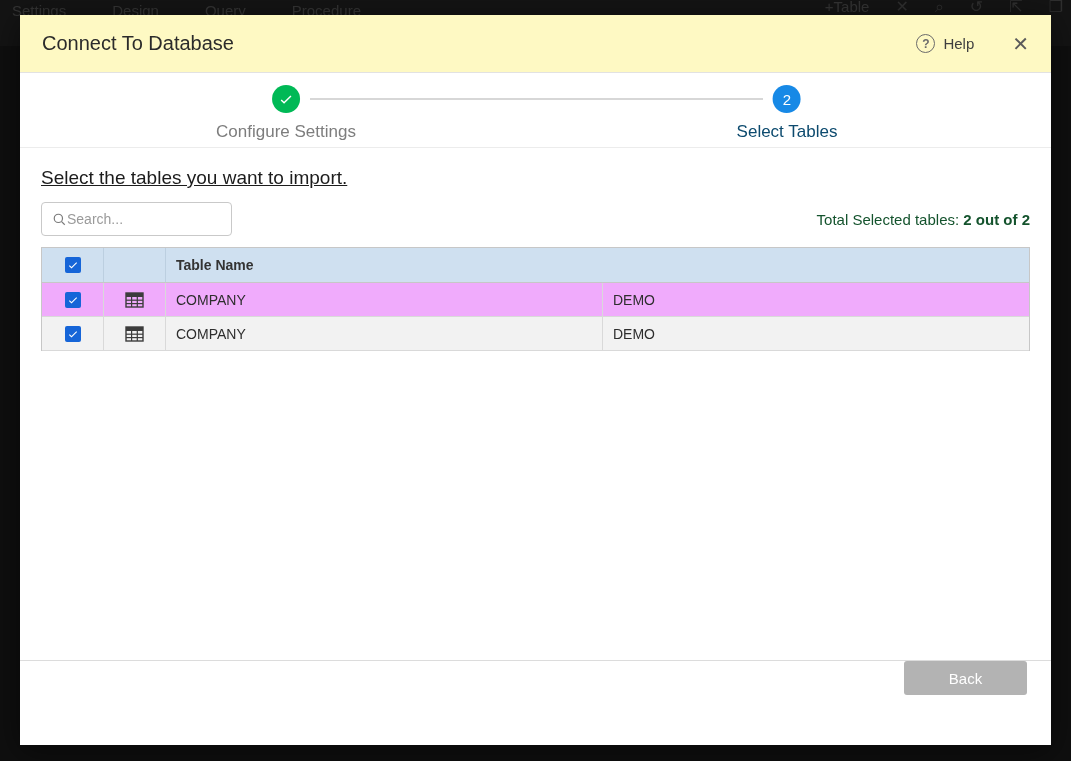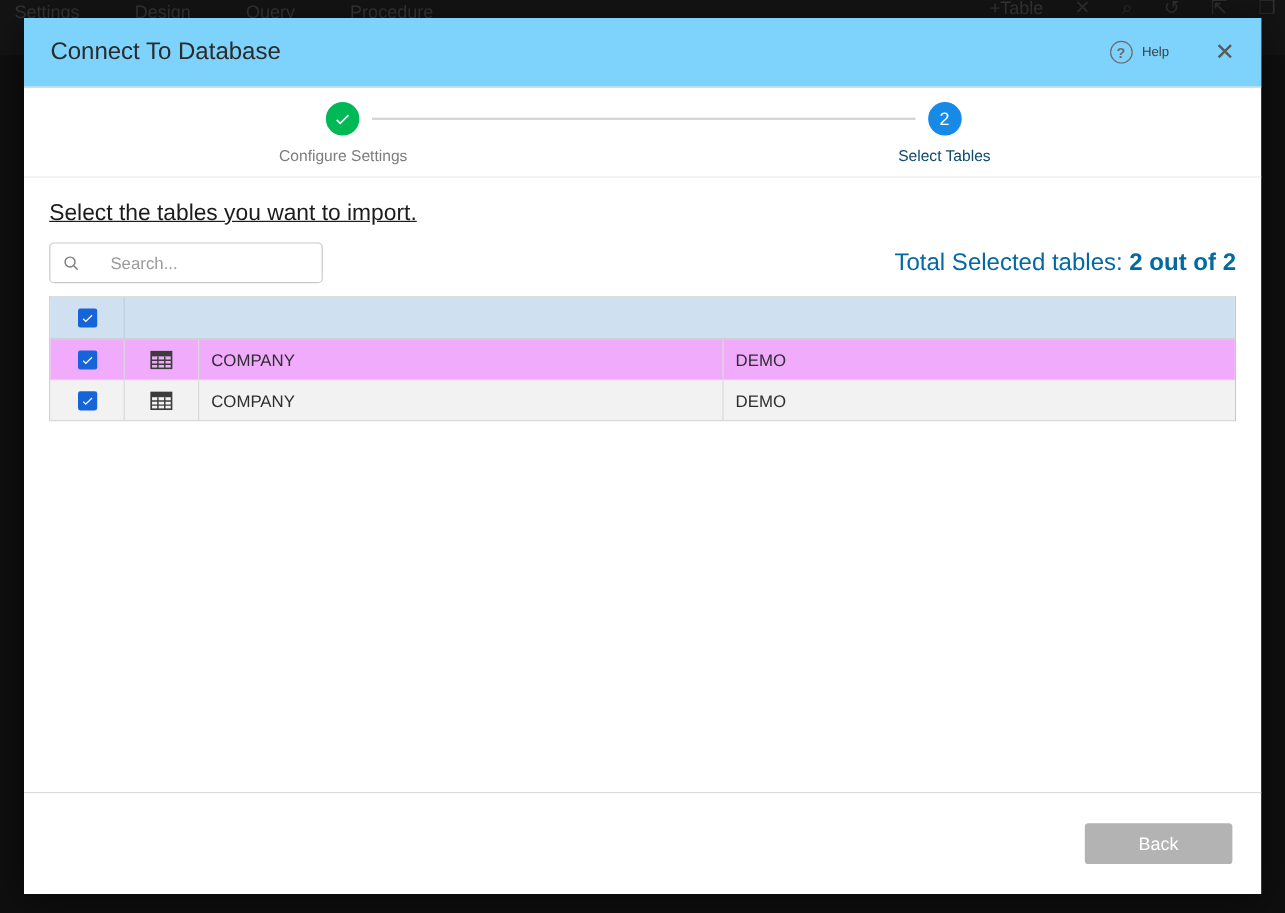--- a/index.html
+++ b/index.html
@@ -35,35 +35,35 @@
   .modal {
     position: absolute; left: 20px; top: 15px;
     width: 1031px; height: 730px;
     background: #ffffff;
     box-shadow: 0 6px 30px rgba(0,0,0,0.5);
     display: flex; flex-direction: column;
   }
 
   .modal-header {
     height: 58px; flex: 0 0 58px;
-    background: #7dd3fc;
+    background: #fef9c3;
     border-bottom: 1px solid #e2e2e2;
     display: flex; align-items: center;
     padding: 0 22px;
   }
   .modal-title { font-size: 20px; color: #2b2b2b; }
   .header-right { margin-left: auto; display: flex; align-items: center; gap: 10px; }
   .help-wrap { display: flex; align-items: center; gap: 8px; cursor: pointer; }
   .help-icon {
     width: 19px; height: 19px; border-radius: 50%;
     border: 1.5px solid #6b6b6b; color: #6b6b6b;
     font-size: 12px; font-weight: bold;
     display: flex; align-items: center; justify-content: center;
   }
-  .help-label { font-size: 11px; color: #3f3f3f; }
+  .help-label { font-size: 15px; color: #3f3f3f; }
   .close-btn {
     margin-left: 28px;
     font-size: 20px; color: #5a5a5a; line-height: 1;
     cursor: pointer; background: none; border: none;
     font-family: "Liberation Sans", sans-serif;
   }
 
   
   .stepper {
     height: 75px; flex: 0 0 75px;
@@ -76,51 +76,51 @@
     transform: translateX(-50%);
   }
   .step-1 { left: 266px; }
   .step-2 { left: 767px; }
   .step-circle {
     width: 28px; height: 28px; border-radius: 50%;
     display: flex; align-items: center; justify-content: center;
   }
   .step-circle.done { background: #00b956; }
   .step-circle.active { background: #1789e6; color: #fff; font-size: 15px; }
-  .step-label { margin-top: 9px; font-size: 13px; }
+  .step-label { margin-top: 9px; font-size: 17px; }
   .step-1 .step-label { color: #7d7d7d; }
   .step-2 .step-label { color: #0c4a6e; }
   .step-connector {
     position: absolute; top: 25px;
     left: 290px; width: 453px; height: 2px;
     background: #d7d7d7;
   }
 
   
   .modal-body { flex: 1 1 auto; padding: 0 21px; }
   .instruction { margin-top: 19px; font-size: 19px; color: #1c1c1c; text-decoration: underline; }
 
   .controls-row {
     margin-top: 13px;
     display: flex; align-items: center; justify-content: space-between;
   }
   .search-box {
-    width: 228px; height: 34px;
+    width: 191px; height: 34px;
     border: 1px solid #c9c9c9; border-radius: 4px;
     display: flex; align-items: center;
-    padding: 16px 10px; gap: 25px; background: #fff;
+    padding: 16px 10px; gap: 0; background: #fff;
   }
   .search-box svg { flex: 0 0 auto; }
   .search-input {
     border: none; outline: none; flex: 1 1 auto; min-width: 0;
     font-size: 14px; color: #333;
     font-family: "Liberation Sans", sans-serif;
   }
   .search-input::placeholder { color: #9a9a9a; }
-  .summary { font-size: 20px; color: #0369a1; }
+  .summary { font-size: 15px; color: #14532d; }
   .summary b { font-weight: bold; }
 
   
   .tbl { margin-top: 11px; border: 1px solid #c7c7c7; border-bottom: none; }
   .tbl-row { display: flex; align-items: stretch; border-bottom: 1px solid #d9d9d9; }
   .tbl-head { background: #cfe0f0; height: 35px; border-bottom: 1px solid #c7c7c7; }
   .tbl-body-row { height: 34px; background: #f0abfc; }
   .tbl-body-row.alt { background: #f2f2f2; }
   .cell {
     display: flex; align-items: center;
@@ -138,21 +138,21 @@
     width: 16px; height: 16px; border-radius: 2px;
     background: #1665d8;
     display: flex; align-items: center; justify-content: center;
     cursor: pointer;
   }
 
   
   .modal-footer {
     flex: 0 0 85px;
     border-top: 1px solid #dcdcdc;
-    display: flex; align-items: center; justify-content: flex-end;
+    display: flex; align-items: flex-start; justify-content: flex-end;
     gap: 17px; padding-right: 24px;
   }
   .btn {
     height: 34px; border: none; border-radius: 3px;
     font-size: 15px; color: #ffffff; cursor: pointer;
     font-family: "Liberation Sans", sans-serif;
   }
   .btn-back { width: 123px; background: #b3b3b3; }
   .btn-next { width: 125px; background: #1789e6; }
 </style>
@@ -225,20 +225,21 @@
     <div class="tbl">
       <div class="tbl-row tbl-head">
         <div class="cell col-check">
           <span class="checkbox">
             <svg width="12" height="12" viewBox="0 0 24 24">
               <path d="M9 16.2l-3.6-3.6-1.5 1.5L9 19.2 20.1 8.1l-1.5-1.5z" fill="#ffffff"></path>
             </svg>
           </span>
         </div>
         <div class="cell col-icon"></div>
+        <div class="cell col-name">Table Name</div>
       </div>
 
       <div class="tbl-row tbl-body-row">
         <div class="cell col-check">
           <span class="checkbox">
             <svg width="12" height="12" viewBox="0 0 24 24">
               <path d="M9 16.2l-3.6-3.6-1.5 1.5L9 19.2 20.1 8.1l-1.5-1.5z" fill="#ffffff"></path>
             </svg>
           </span>
         </div>

